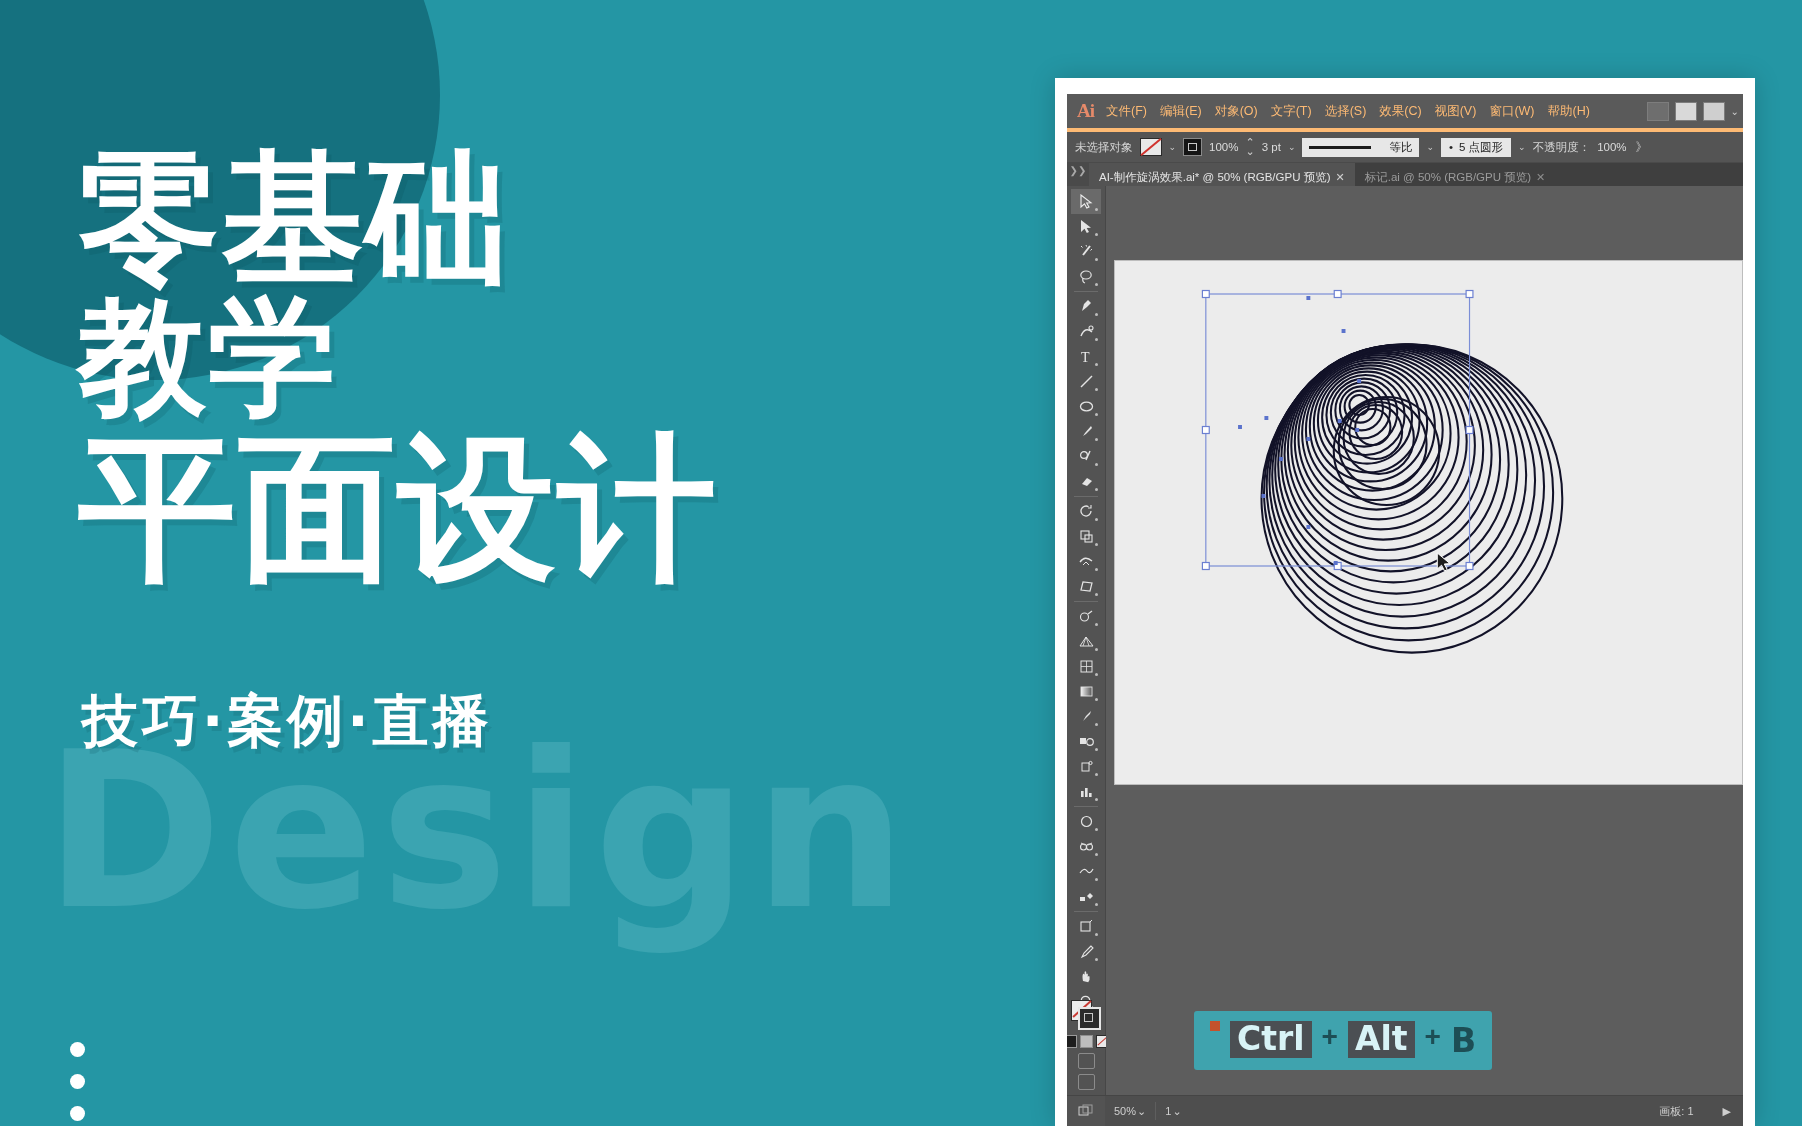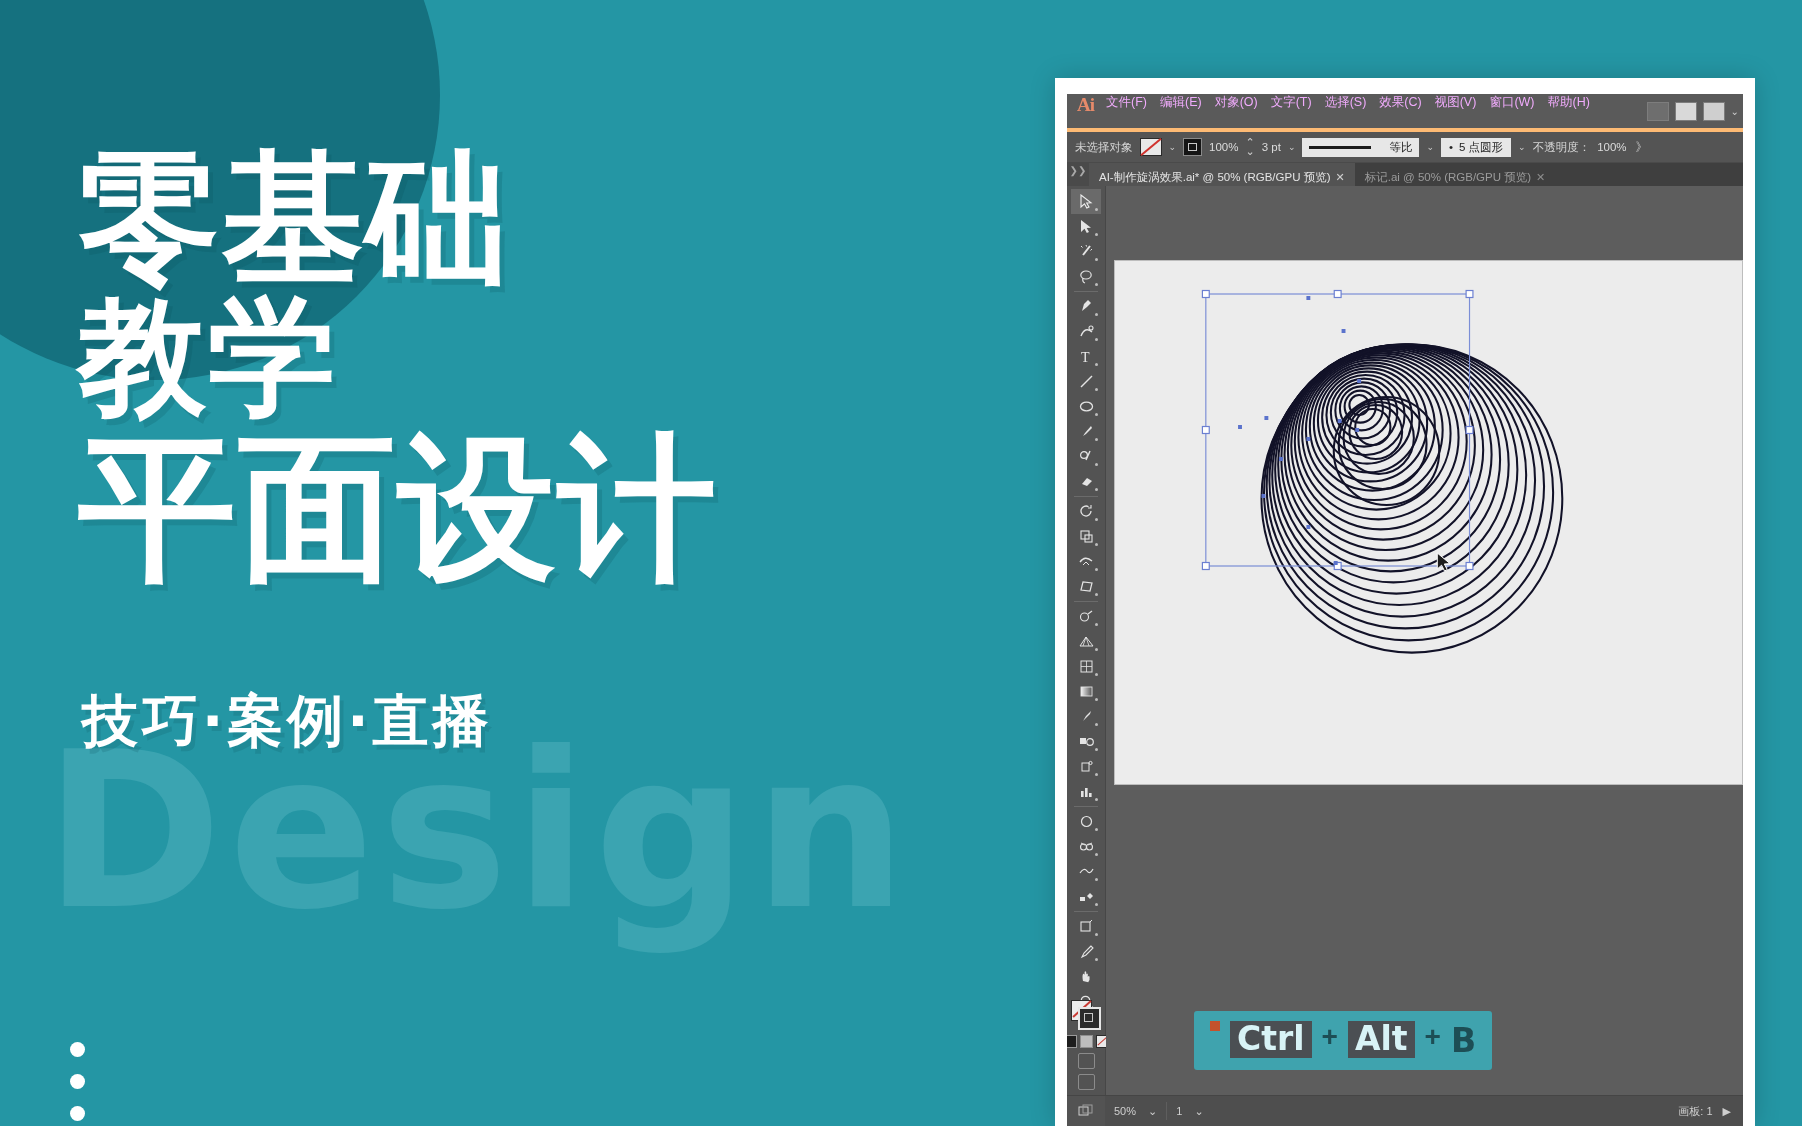--- a/index.html
+++ b/index.html
@@ -43,23 +43,23 @@
   .dots i{display:block;width:15px;height:15px;border-radius:50%;background:#fff;margin-bottom:17px;}
 
   
   .win{
     position:absolute;left:1055px;top:78px;width:700px;height:1048px;
     background:#ffffff;
     box-shadow:0 0 24px rgba(0,0,0,0.18);
   }
   .win-inner{position:absolute;left:12px;top:16px;right:12px;bottom:0;background:#535353;overflow:hidden;}
 
-  .menubar{height:34px;background:#5a5a5a;display:flex;align-items:flex-start;padding:0 6px;position:relative;}
+  .menubar{height:34px;background:#5a5a5a;display:flex;align-items:center;padding:0 6px;position:relative;}
   .ai-logo{color:#e68a6a;font-weight:bold;font-size:19px;font-family:"Liberation Serif",serif;margin:0 12px 0 4px;letter-spacing:-1px;}
-  .menu-item{color:#f0abfc;font-size:12.5px;margin-right:13px;white-space:nowrap;cursor:default;}
+  .menu-item{color:#fdba74;font-size:12.5px;margin-right:13px;white-space:nowrap;cursor:default;}
   .mb-right{position:absolute;right:4px;top:0;height:34px;display:flex;align-items:center;gap:6px;}
   .mb-btn{width:20px;height:17px;background:#6e6e6e;border:1px solid #7d7d7d;display:block;}
   .mb-btn.lit{background:#d9d9d9;}
   .mb-btn.lit2{background:#cfcfcf;}
   .mb-chev{color:#cfcfcf;font-size:10px;}
 
   .ctrlbar{height:30px;background:#545454;display:flex;align-items:center;padding:0 8px;border-top:4px solid #fdba74;border-bottom:1px solid #4a4a4a;gap:7px;}
   .ctl-label{color:#d5d5d5;font-size:11.5px;white-space:nowrap;}
   .swatch-none{width:20px;height:16px;background:#e9e9e9;border:1px solid #2a2a2a;position:relative;}
   .swatch-none:after{content:"";position:absolute;left:-3px;top:7px;width:26px;height:2px;background:#d0322d;transform:rotate(-40deg);}
@@ -112,23 +112,23 @@
     background:#3fa3ae;padding:10px 16px;border-radius:3px;
     display:flex;align-items:flex-start;gap:10px;
   }
   .sc-marker{width:10px;height:10px;background:#c4522c;}
   .key{background:#4b4f53;color:#d8f3f6;font-size:33px;font-weight:bold;padding:1px 7px;line-height:1.05;font-family:"DejaVu Sans",sans-serif;}
   .plus{color:#1d4e55;font-size:28px;font-weight:bold;}
   .keyplain{color:#1d4e55;font-size:33px;font-weight:bold;font-family:"DejaVu Sans",sans-serif;}
 
   .statusbar{position:absolute;left:0;right:0;bottom:0;height:30px;background:#4e4e4e;display:flex;align-items:center;border-top:1px solid #454545;}
   .sb-left{width:38px;height:30px;background:#535353;display:flex;align-items:center;justify-content:center;}
-  .sb-field{color:#cfcfcf;font-size:11px;padding:0 9px;display:flex;align-items:center;gap:12px;white-space:nowrap;}
+  .sb-field{color:#cfcfcf;font-size:11px;padding:0 9px;display:flex;align-items:center;gap:1px;white-space:nowrap;}
   .sb-sep{width:1px;height:18px;background:#5e5e5e;}
-  .sb-right{margin-left:auto;color:#cfcfcf;font-size:11px;padding-right:12px;display:flex;align-items:center;gap:10px;}
+  .sb-right{margin-left:auto;color:#cfcfcf;font-size:11px;padding-right:12px;display:flex;align-items:center;gap:29px;}
 </style>
 </head>
 <body>
 
 <div class="stage">
 
   <div class="deco-circle"></div>
 
   <div class="watermark">Design</div>
 

